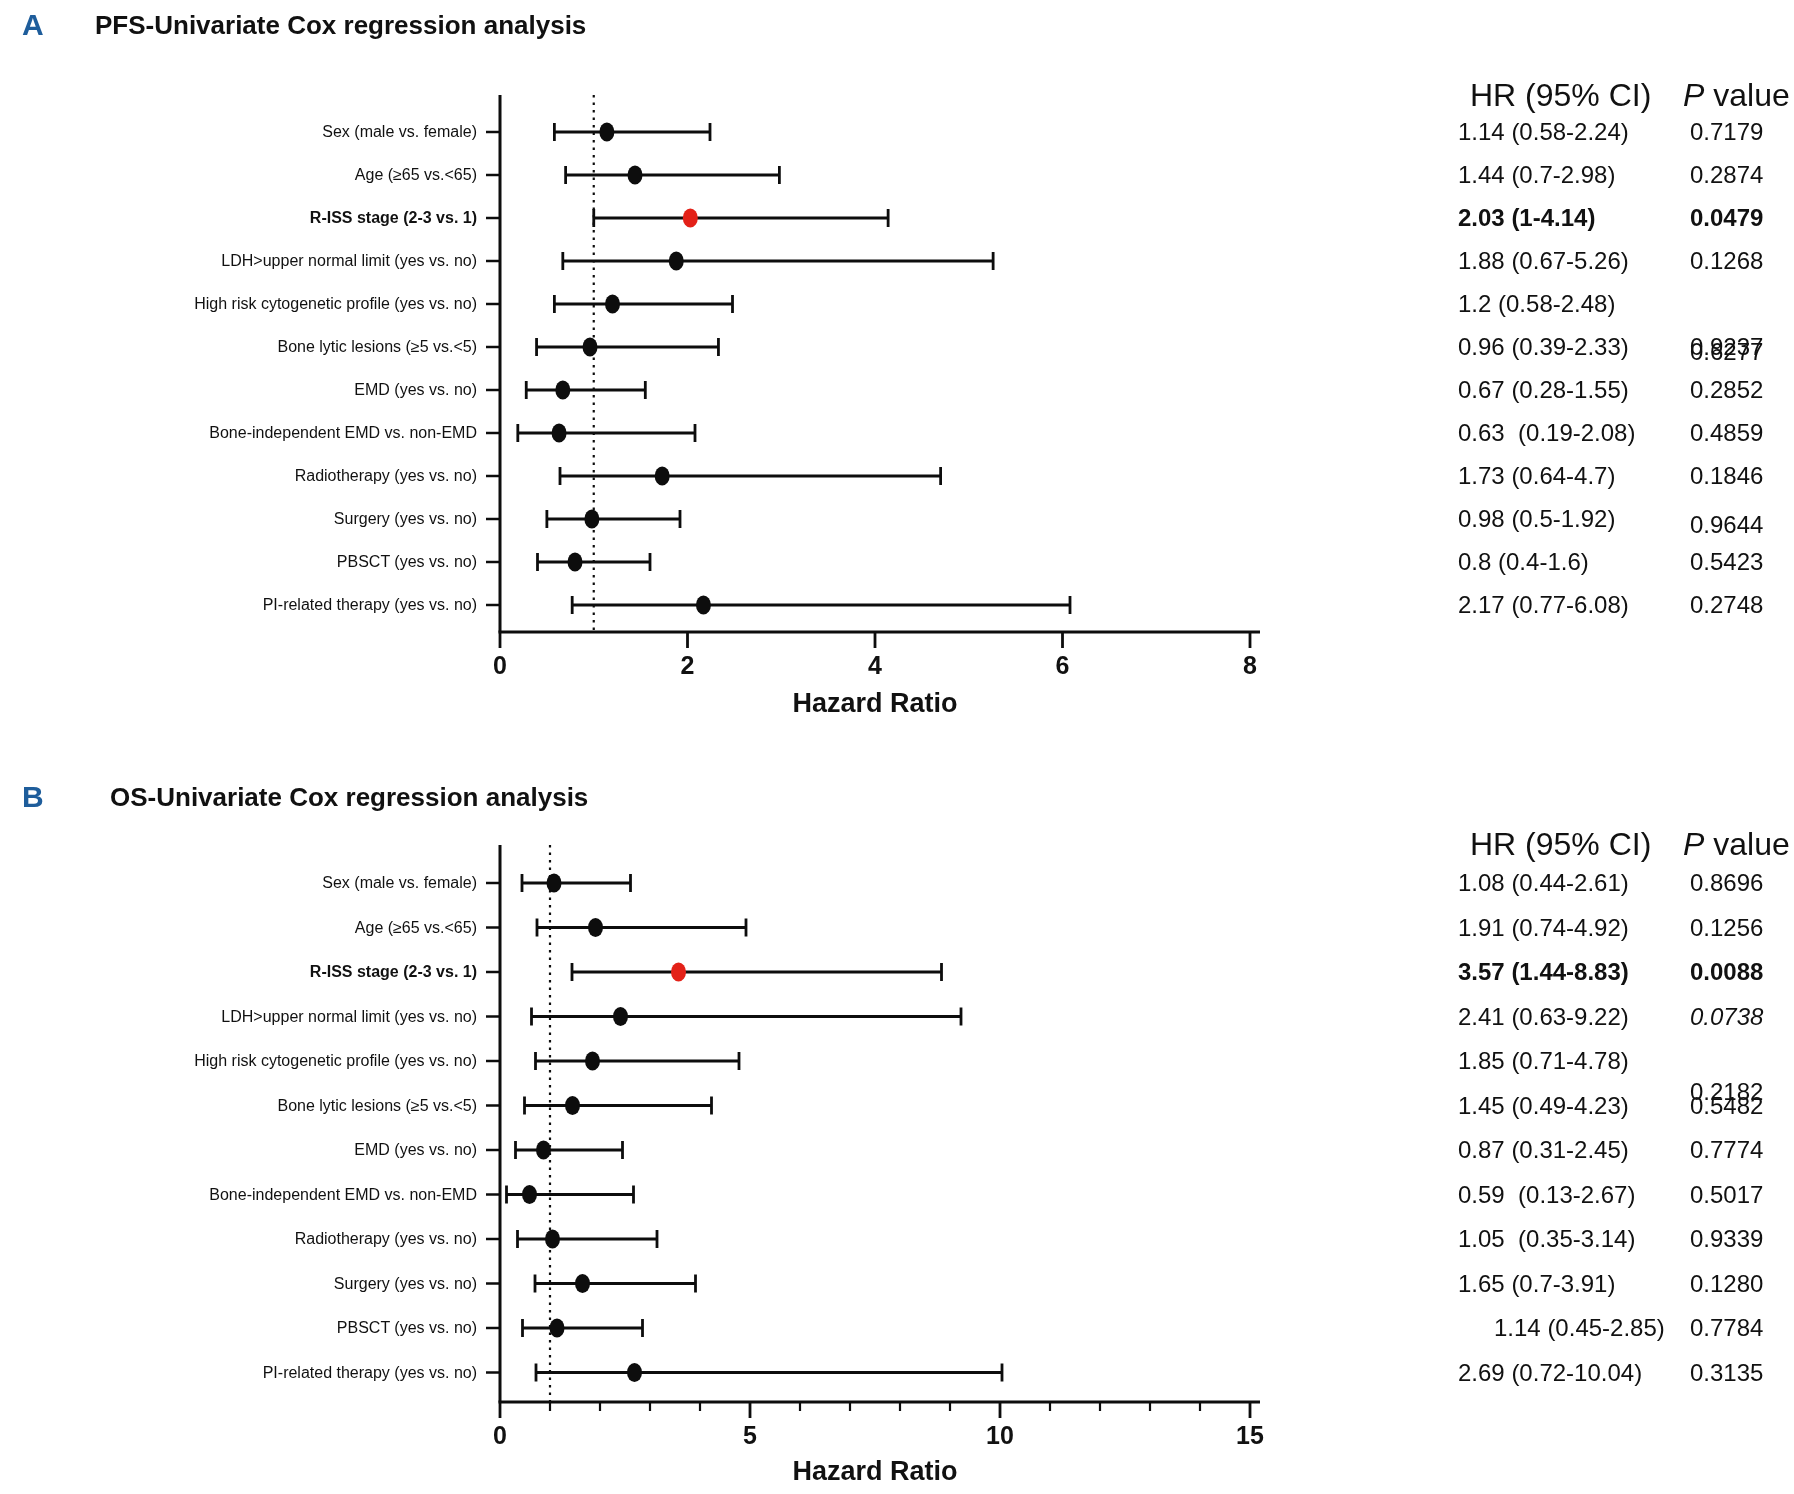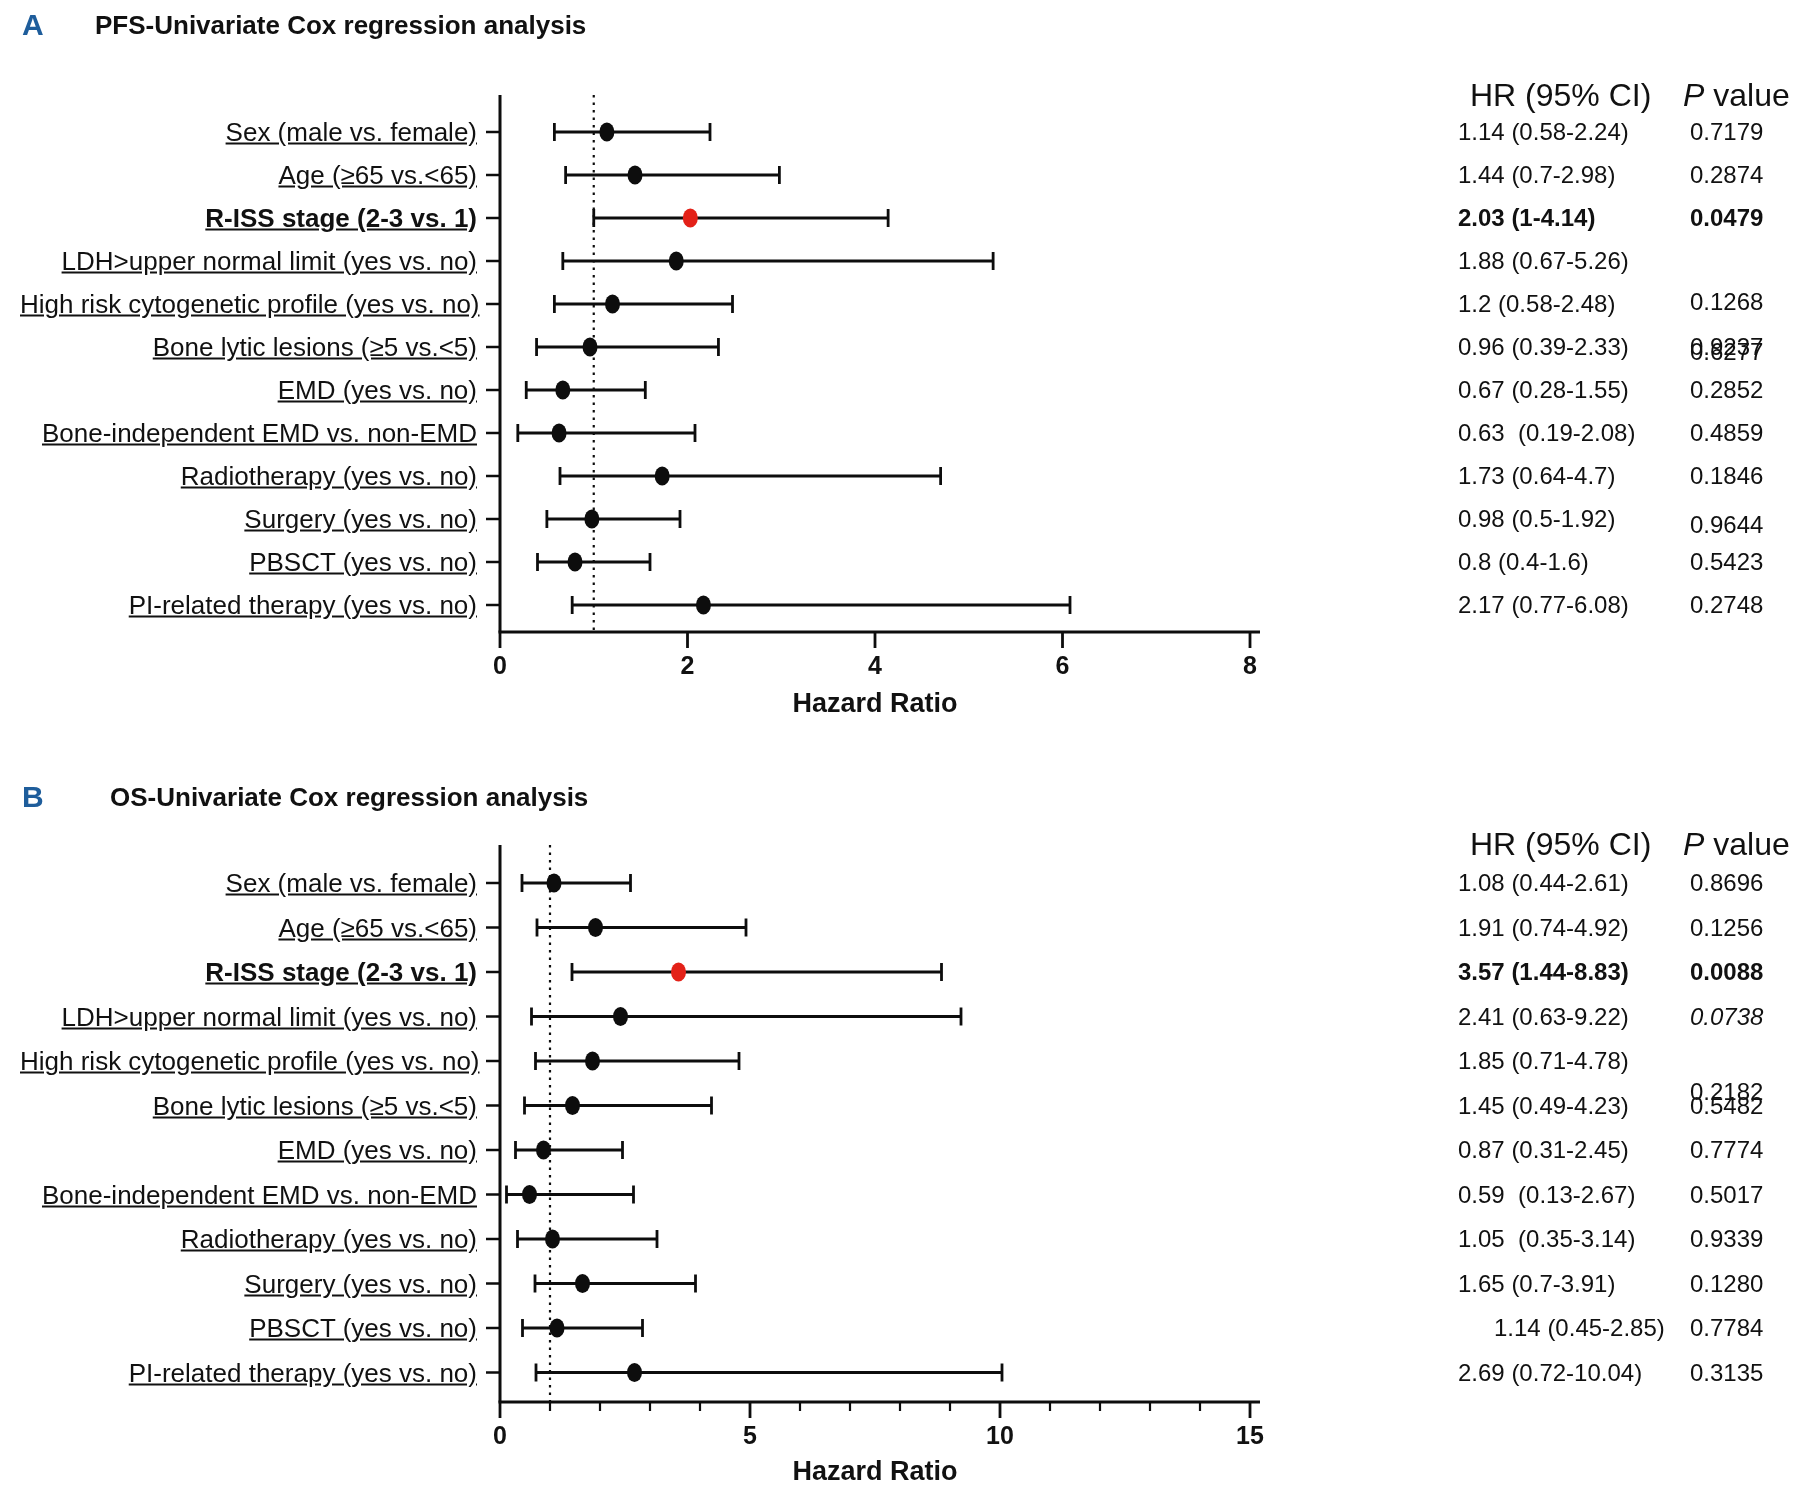--- a/index.html
+++ b/index.html
@@ -5,21 +5,21 @@
   html,body{margin:0;padding:0;background:#ffffff;}
   body{
     width:1794px;height:1494px;position:relative;overflow:hidden;
     font-family:"Liberation Sans", sans-serif;color:#111111;
   }
   .abs{position:absolute;}
   .panel-letter{font-size:30px;font-weight:700;}
   .panel-title{font-size:26px;font-weight:700;white-space:nowrap;}
   .col-header{font-size:32px;white-space:pre;}
   .col-header .it{font-style:italic;}
-  .row-label{font-size:26px;text-align:right;white-space:nowrap;transform:translateY(-50%);text-decoration:underline;}
+  .row-label{font-size:16px;text-align:right;white-space:nowrap;transform:translateY(-50%);}
   .cell{font-size:24px;white-space:pre;transform:translateY(-50%);}
   .bold{font-weight:700;}
   svg text{font-family:"Liberation Sans", sans-serif;}
   #plot-svg{position:absolute;left:0;top:0;pointer-events:none;}
 </style>
 </head>
 <body>
 
 <div class="abs panel-letter" style="left: 22px; top: 8px; color: rgb(30, 93, 155);">A</div>
 <div class="abs panel-title" style="left:95px;top:10px;">PFS-Univariate Cox regression analysis</div>
@@ -30,21 +30,21 @@
     <div class="abs cell" style="left:1458px;top:132px;">1.14 (0.58-2.24)</div>
     <div class="abs cell" style="left:1690px;top:132px;">0.7179</div>
     <div class="abs row-label" style="left:20px;top:175px;width:457px;">Age (≥65 vs.&lt;65)</div>
     <div class="abs cell" style="left:1458px;top:175px;">1.44 (0.7-2.98)</div>
     <div class="abs cell" style="left:1690px;top:175px;">0.2874</div>
     <div class="abs row-label bold" style="left:20px;top:218px;width:457px;">R-ISS stage (2-3 vs. 1)</div>
     <div class="abs cell bold" style="left:1458px;top:218px;">2.03 (1-4.14)</div>
     <div class="abs cell bold" style="left:1690px;top:218px;">0.0479</div>
     <div class="abs row-label" style="left:20px;top:261px;width:457px;">LDH&gt;upper normal limit (yes vs. no)</div>
     <div class="abs cell" style="left:1458px;top:261px;">1.88 (0.67-5.26)</div>
-    <div class="abs cell" style="left:1690px;top:261px;margin-top:41px;">0.1268</div>
+    <div class="abs cell" style="left:1690px;top:261px;">0.1268</div>
     <div class="abs row-label" style="left:20px;top:304px;width:457px;">High risk cytogenetic profile (yes vs. no)</div>
     <div class="abs cell" style="left:1458px;top:304px;">1.2 (0.58-2.48)</div>
     <div class="abs cell" style="left:1690px;top:304px;margin-top:48px;">0.6277</div>
     <div class="abs row-label" style="left:20px;top:347px;width:457px;">Bone lytic lesions (≥5 vs.&lt;5)</div>
     <div class="abs cell" style="left:1458px;top:347px;">0.96 (0.39-2.33)</div>
     <div class="abs cell" style="left:1690px;top:347px;">0.9237</div>
     <div class="abs row-label" style="left:20px;top:390px;width:457px;">EMD (yes vs. no)</div>
     <div class="abs cell" style="left:1458px;top:390px;">0.67 (0.28-1.55)</div>
     <div class="abs cell" style="left:1690px;top:390px;">0.2852</div>
     <div class="abs row-label" style="left:20px;top:433px;width:457px;">Bone-independent EMD vs. non-EMD</div>

